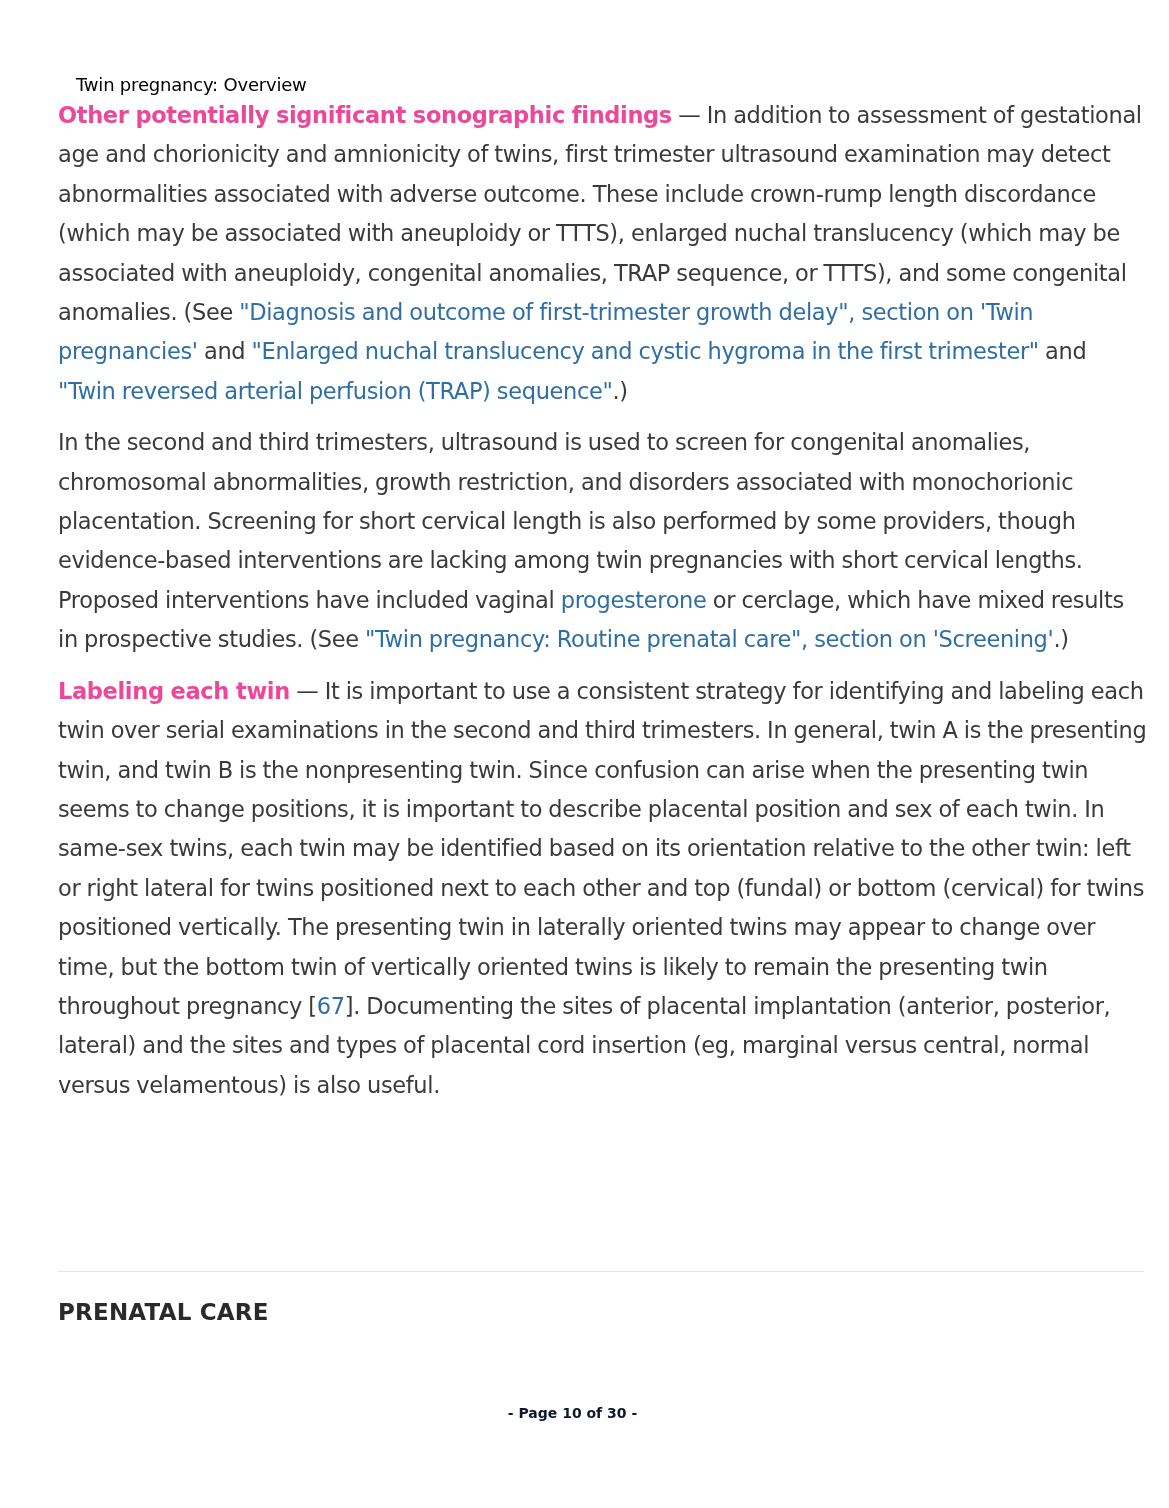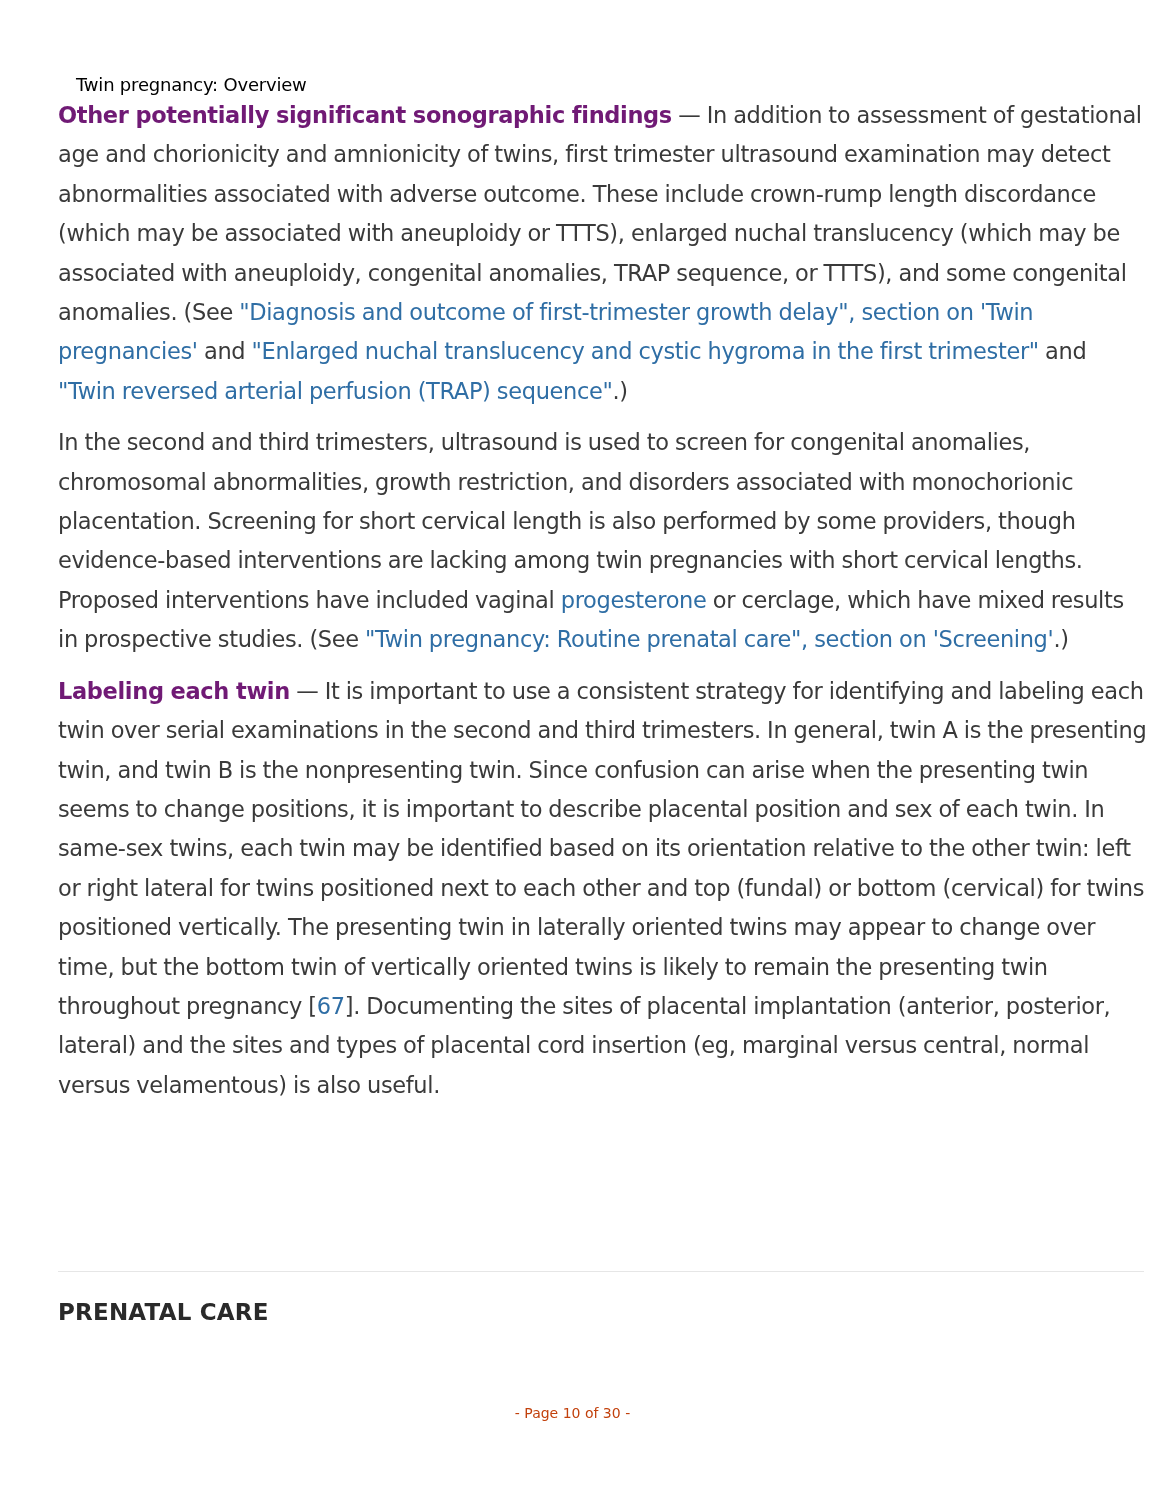--- a/index.html
+++ b/index.html
@@ -1,24 +1,24 @@
 <!DOCTYPE html>
 <html><head>
 <meta charset="utf-8">
 <style>
   html, body { margin: 0; padding: 0; background: #ffffff; }
   body { width: 1169px; height: 1508px; position: relative; overflow: hidden; font-family: "DejaVu Sans", "Liberation Sans", sans-serif; color: #3a3a3a; }
   .running-head { position: absolute; left: 45px; top: 74px; font-size: 18px; color: #000000; letter-spacing: -0.2px; margin-left: 31px; }
   .content { position: absolute; left: 58px; top: 96px; width: 1090px; }
   p { margin: 0 0 12px 0; font-size: 22.5px; line-height: 39.4px; letter-spacing: -0.35px; word-spacing: -0.5px; }
-  b { color: #701a75; }
+  b { color: #ec4899; }
   a { color: #2f6ea5; text-decoration: none; }
   .sep { position: absolute; left: 58px; top: 1271px; width: 1086px; height: 1px; background: #e6e6e6; }
   .section-title { position: absolute; left: 58px; top: 1299px; font-size: 23px; font-weight: bold; color: #2a2a2a; letter-spacing: 0.2px; }
-  .page-num { position: absolute; left: 0; width: 1145px; top: 1405px; text-align: center; font-size: 14px; color: #c2410c; }
+  .page-num { position: absolute; left: 0; width: 1145px; top: 1405px; text-align: center; font-size: 14px; color: #0f172a; font-weight: bold; }
 </style>
 </head>
 <body>
 
 <div class="running-head">Twin pregnancy: Overview</div>
 
 <div class="content">
   <p><b>Other potentially significant sonographic findings</b><span> — In addition to assessment of gestational age and chorionicity and amnionicity of twins, first trimester ultrasound examination may detect abnormalities associated with adverse outcome. These include crown-rump length discordance (which may be associated with aneuploidy or TTTS), enlarged nuchal translucency (which may be associated with aneuploidy, congenital anomalies, TRAP sequence, or TTTS), and some congenital anomalies. (See </span><a href="#">"Diagnosis and outcome of first-trimester growth delay", section on 'Twin pregnancies'</a><span> and </span><a href="#">"Enlarged nuchal translucency and cystic hygroma in the first trimester"</a><span> and </span><a href="#">"Twin reversed arterial perfusion (TRAP) sequence"</a><span>.)</span></p>
 
   <p><span>In the second and third trimesters, ultrasound is used to screen for congenital anomalies, chromosomal abnormalities, growth restriction, and disorders associated with monochorionic placentation. Screening for short cervical length is also performed by some providers, though evidence-based interventions are lacking among twin pregnancies with short cervical lengths. Proposed interventions have included vaginal </span><a href="#">progesterone</a><span> or cerclage, which have mixed results in prospective studies. (See </span><a href="#">"Twin pregnancy: Routine prenatal care", section on 'Screening'</a><span>.)</span></p>

